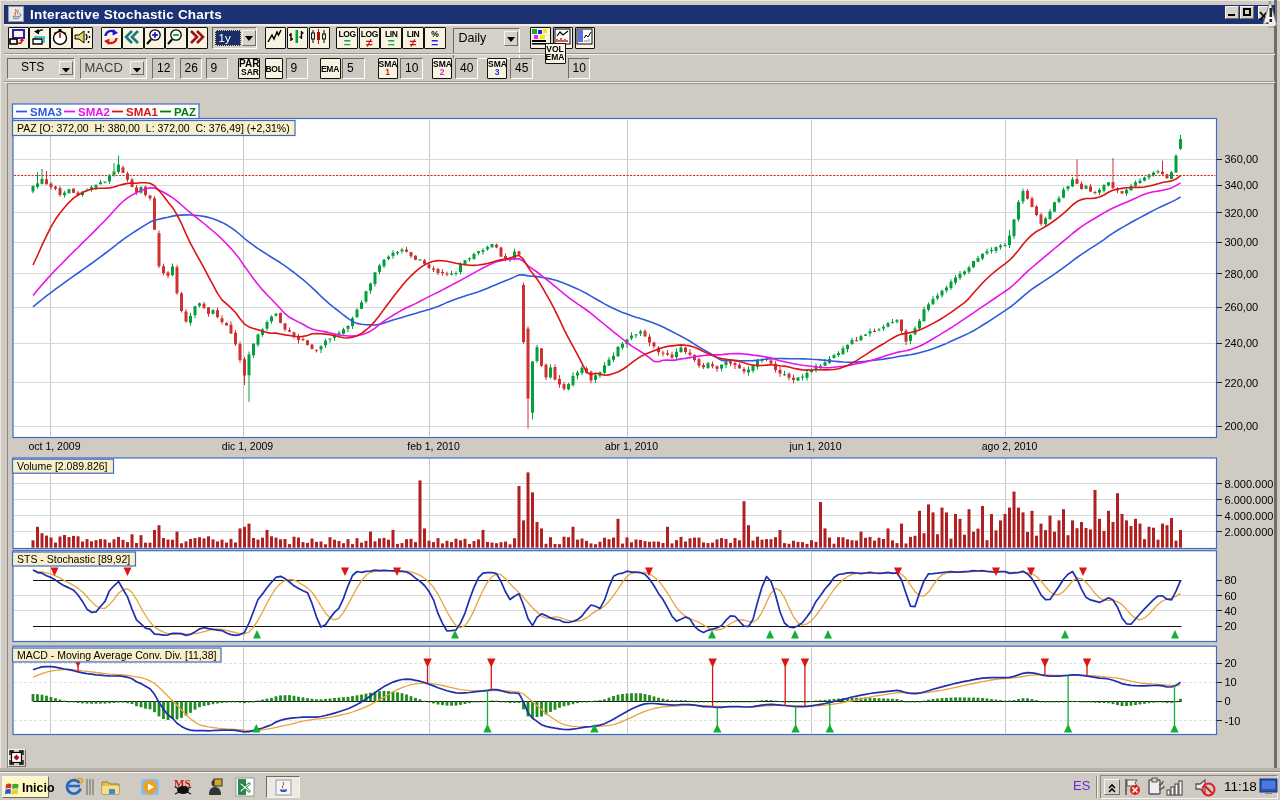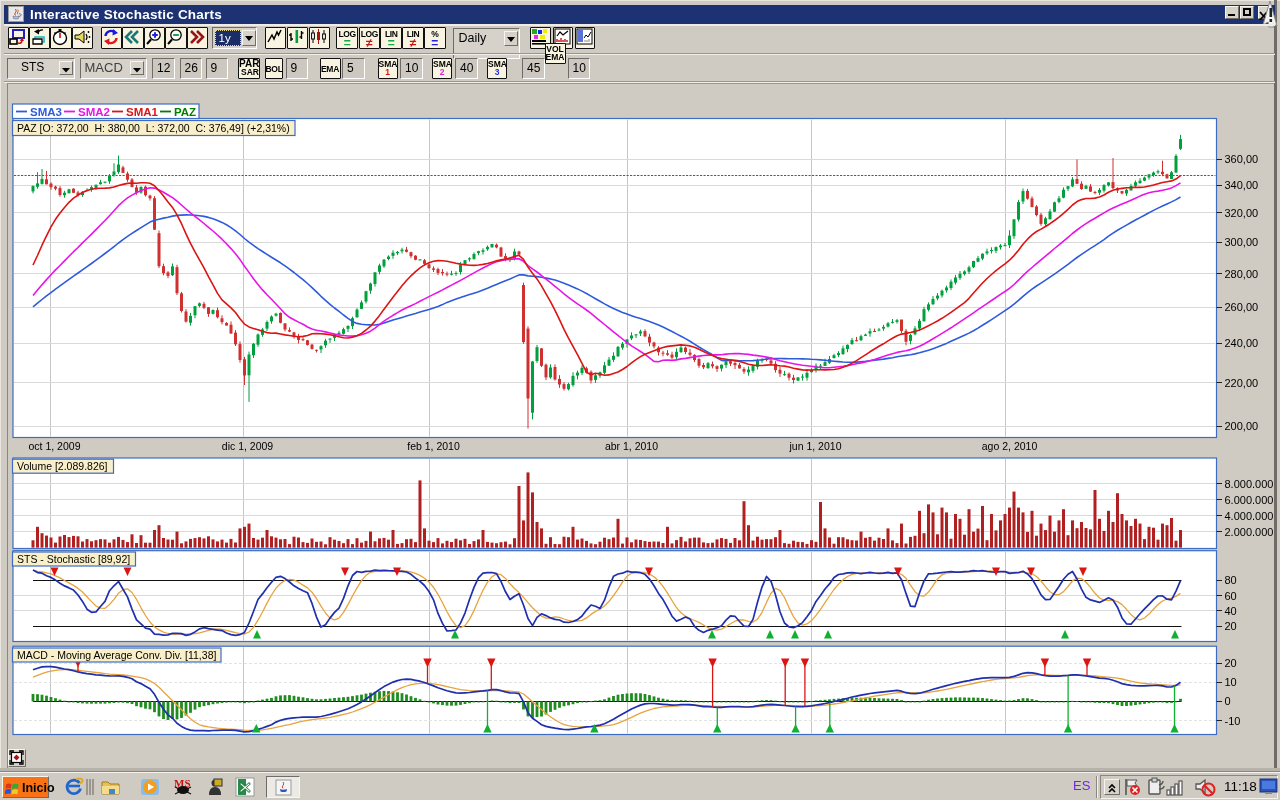--- a/index.html
+++ b/index.html
@@ -222,21 +222,21 @@
     <div class="fld" style="left:400px;top:58px;width:22.5px;height:20.5px">10</div>
     <div class="btn" style="left:432px;top:58px;width:20px;height:20.5px">
       <div style="position:absolute;left:0;top:1px;width:100%;text-align:center;font-size:8.5px;font-weight:bold;line-height:8px">SMA</div>
       <div style="position:absolute;left:0;top:9px;width:100%;text-align:center;font-size:8.5px;font-weight:bold;color:#dd22dd;line-height:8px">2</div>
     </div>
     <div class="fld" style="left:455px;top:58px;width:22.5px;height:20.5px">40</div>
     <div class="btn" style="left:487px;top:58px;width:20px;height:20.5px">
       <div style="position:absolute;left:0;top:1px;width:100%;text-align:center;font-size:8.5px;font-weight:bold;line-height:8px">SMA</div>
       <div style="position:absolute;left:0;top:9px;width:100%;text-align:center;font-size:8.5px;font-weight:bold;color:#2233dd;line-height:8px">3</div>
     </div>
-    <div class="fld" style="left:522px;top:58px;width:22.5px;height:20.5px">45</div>
+    <div class="fld" style="left:510px;top:58px;width:22.5px;height:20.5px">45</div>
     <div class="btn" style="left:544.5px;top:43px;width:21px;height:20.5px">
       <div style="position:absolute;left:0;top:1px;width:100%;text-align:center;font-size:8.5px;font-weight:bold;line-height:8px">VOL</div>
       <div style="position:absolute;left:0;top:9px;width:100%;text-align:center;font-size:8.5px;font-weight:bold;color:#000;line-height:8px">EMA</div>
     </div>
     <div class="fld" style="left:567.5px;top:58px;width:22.5px;height:20.5px">10</div>
     <div class="abs" style="left:4px;top:81px;width:1271px;height:1px;background:#9a968f"></div>
     <div class="abs" style="left:4px;top:82px;width:1271px;height:1px;background:#f2efe9"></div>
     <svg width="1280" height="800" viewBox="0 0 1280 800" style="position:absolute;left:0;top:0">
       <defs>
         <clipPath id="cpm">
@@ -1453,21 +1453,21 @@
     </svg>
     <div class="abs" style="left:8px;top:749px;width:18px;height:18px;background:#d6d2ca;border-top:1.5px solid #f7f5f0;border-left:1.5px solid #f7f5f0;border-bottom:1.5px solid #716d68;border-right:1.5px solid #716d68">
 <svg width="15" height="15" viewBox="0 0 15 15">
         <rect x="2.5" y="2.5" width="10" height="10" fill="#fff" stroke="#000" stroke-width="1.2"></rect>
         <path d="M7.5 4.5 L10.5 7.5 L7.5 10.5 L4.5 7.5 Z" fill="#aa1111"></path>
         <path d="M1 5 l0-4 4 0 M10 1 l4 0 0 4 M14 10 l0 4 -4 0 M5 14 l-4 0 0-4" stroke="#000" fill="none" stroke-width="1.3"></path>
       </svg></div>
     <div class="abs" style="left:0;top:771px;width:1280px;height:1px;background:#8a867f"></div>
     <div class="abs" style="left:0;top:772px;width:1280px;height:1px;background:#f5f3ee"></div>
     <div class="abs" style="left:0;top:773px;width:1280px;height:27px;background:#cfcbc3"></div>
-    <div class="abs" style="left:2px;top:776px;width:47px;height:22px;background:#f97316;border-top:1.5px solid #f7f5f0;border-left:1.5px solid #f7f5f0;border-bottom:1.5px solid #6f6b66;border-right:1.5px solid #6f6b66">
+    <div class="abs" style="left:2px;top:776px;width:47px;height:22px;background:#fef9c3;border-top:1.5px solid #f7f5f0;border-left:1.5px solid #f7f5f0;border-bottom:1.5px solid #6f6b66;border-right:1.5px solid #6f6b66">
 <svg class="abs" style="left:1px;top:2px" width="18" height="18" viewBox="0 0 18 18">
 <path d="M2 5.5 Q4 4 7.5 5 L7 9.5 Q4 8.5 1.5 10 Z" fill="#dd3322"></path>
 <path d="M8.5 5.2 Q11 4.2 14.5 5.2 L14 9.7 Q11 8.7 8 10.2 Z" fill="#33aa33"></path>
 <path d="M1.4 11 Q4 9.5 7 10.5 L6.5 15 Q4 14 1 15.5 Z" fill="#2255dd"></path>
 <path d="M8 11.2 Q11 9.7 14 10.7 L13.5 15.2 Q10.5 14.2 7.5 15.7 Z" fill="#eecc22"></path>
       </svg>
 <div class="abs" style="left:19px;top:4px;font-size:12.5px;font-weight:bold;color:#000">Inicio</div>
     </div>
     <div class="abs" style="left:64px;top:777px;width:22px;height:21px"><svg width="20" height="20" viewBox="0 0 20 20">
         <path d="M16.5 11.5 a6.8 6.8 0 1 1 -1-5.5" fill="none" stroke="#2266cc" stroke-width="2.8"></path>

